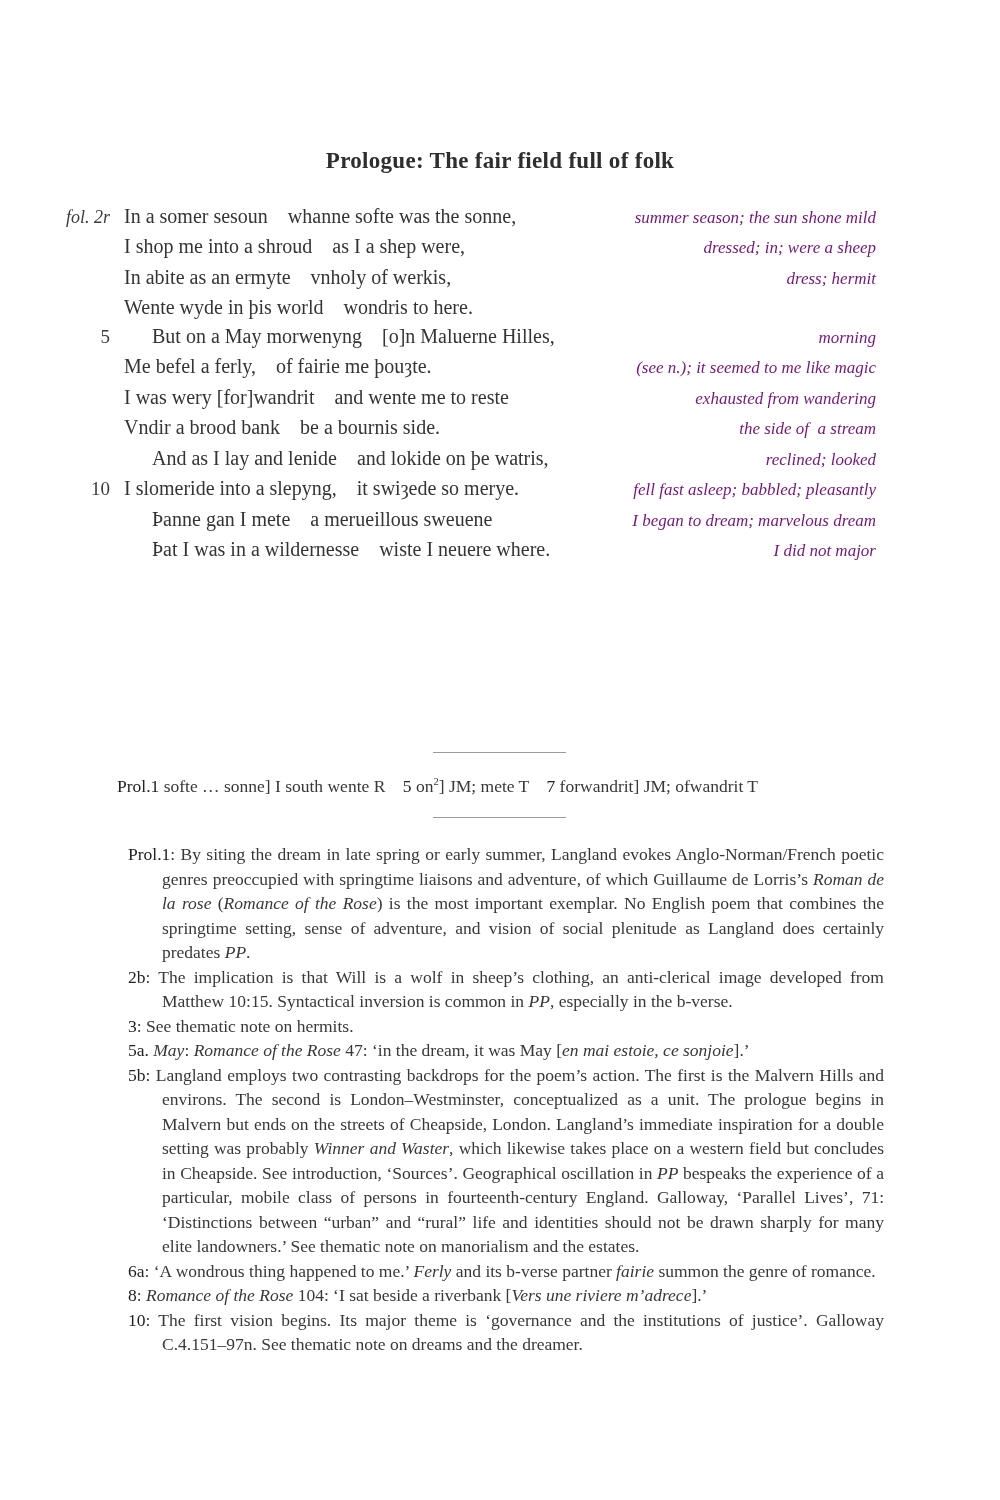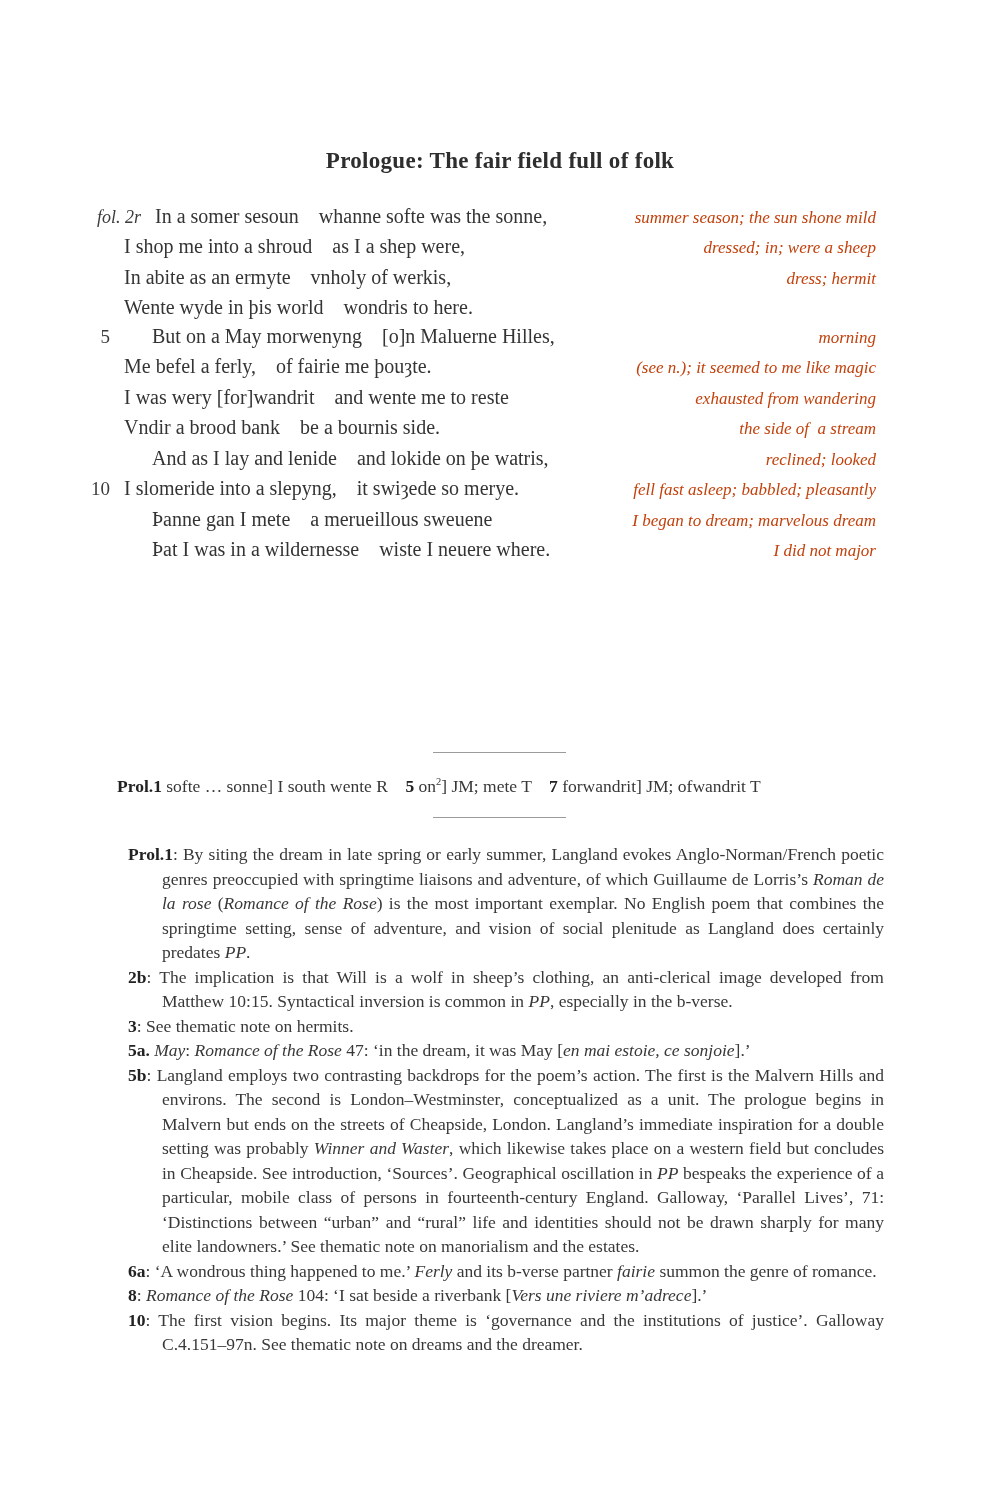--- a/index.html
+++ b/index.html
@@ -43,33 +43,33 @@
     font-size: 20px;
   }
   .marg {
     flex: none;
     width: 50px;
     text-align: right;
     margin-right: 14px;
     font-size: 19px;
     color: #3c3c3c;
   }
-  .marg.folio { font-style: italic; font-size: 18px; margin-left: 31px; }
+  .marg.folio { font-style: italic; font-size: 18px; }
   .vtext {
     flex: none;
     white-space: pre-wrap;
     color: #343434;
   }
   .indent .vtext { padding-left: 28px; }
   .gloss {
     flex: 1;
     text-align: right;
     font-style: italic;
     font-size: 17px;
-    color: #c2410c;
+    color: #701a75;
     white-space: pre-wrap;
   }
   .rule {
     position: absolute;
     left: 433px;
     width: 133px;
     border-top: 1px solid #9b9b9b;
     height: 0;
   }
   .rule-top { top: 752px; }
@@ -79,21 +79,21 @@
     top: 776px;
     left: 60px;
     width: 816px;
     padding-left: 57px;
     margin: 0;
     font-size: 17.5px;
     white-space: pre-wrap;
     color: #383838;
     box-sizing: border-box;
   }
-  .apparatus b, .note b { font-weight: 700; color: #222; }
+  .apparatus b, .note b { font-weight: 400; color: #222; }
   .apparatus sup {
     font-size: 60%;
     vertical-align: super;
     line-height: 0;
   }
   .notes {
     position: absolute;
     top: 842px;
     left: 128px;
     width: 756px;

